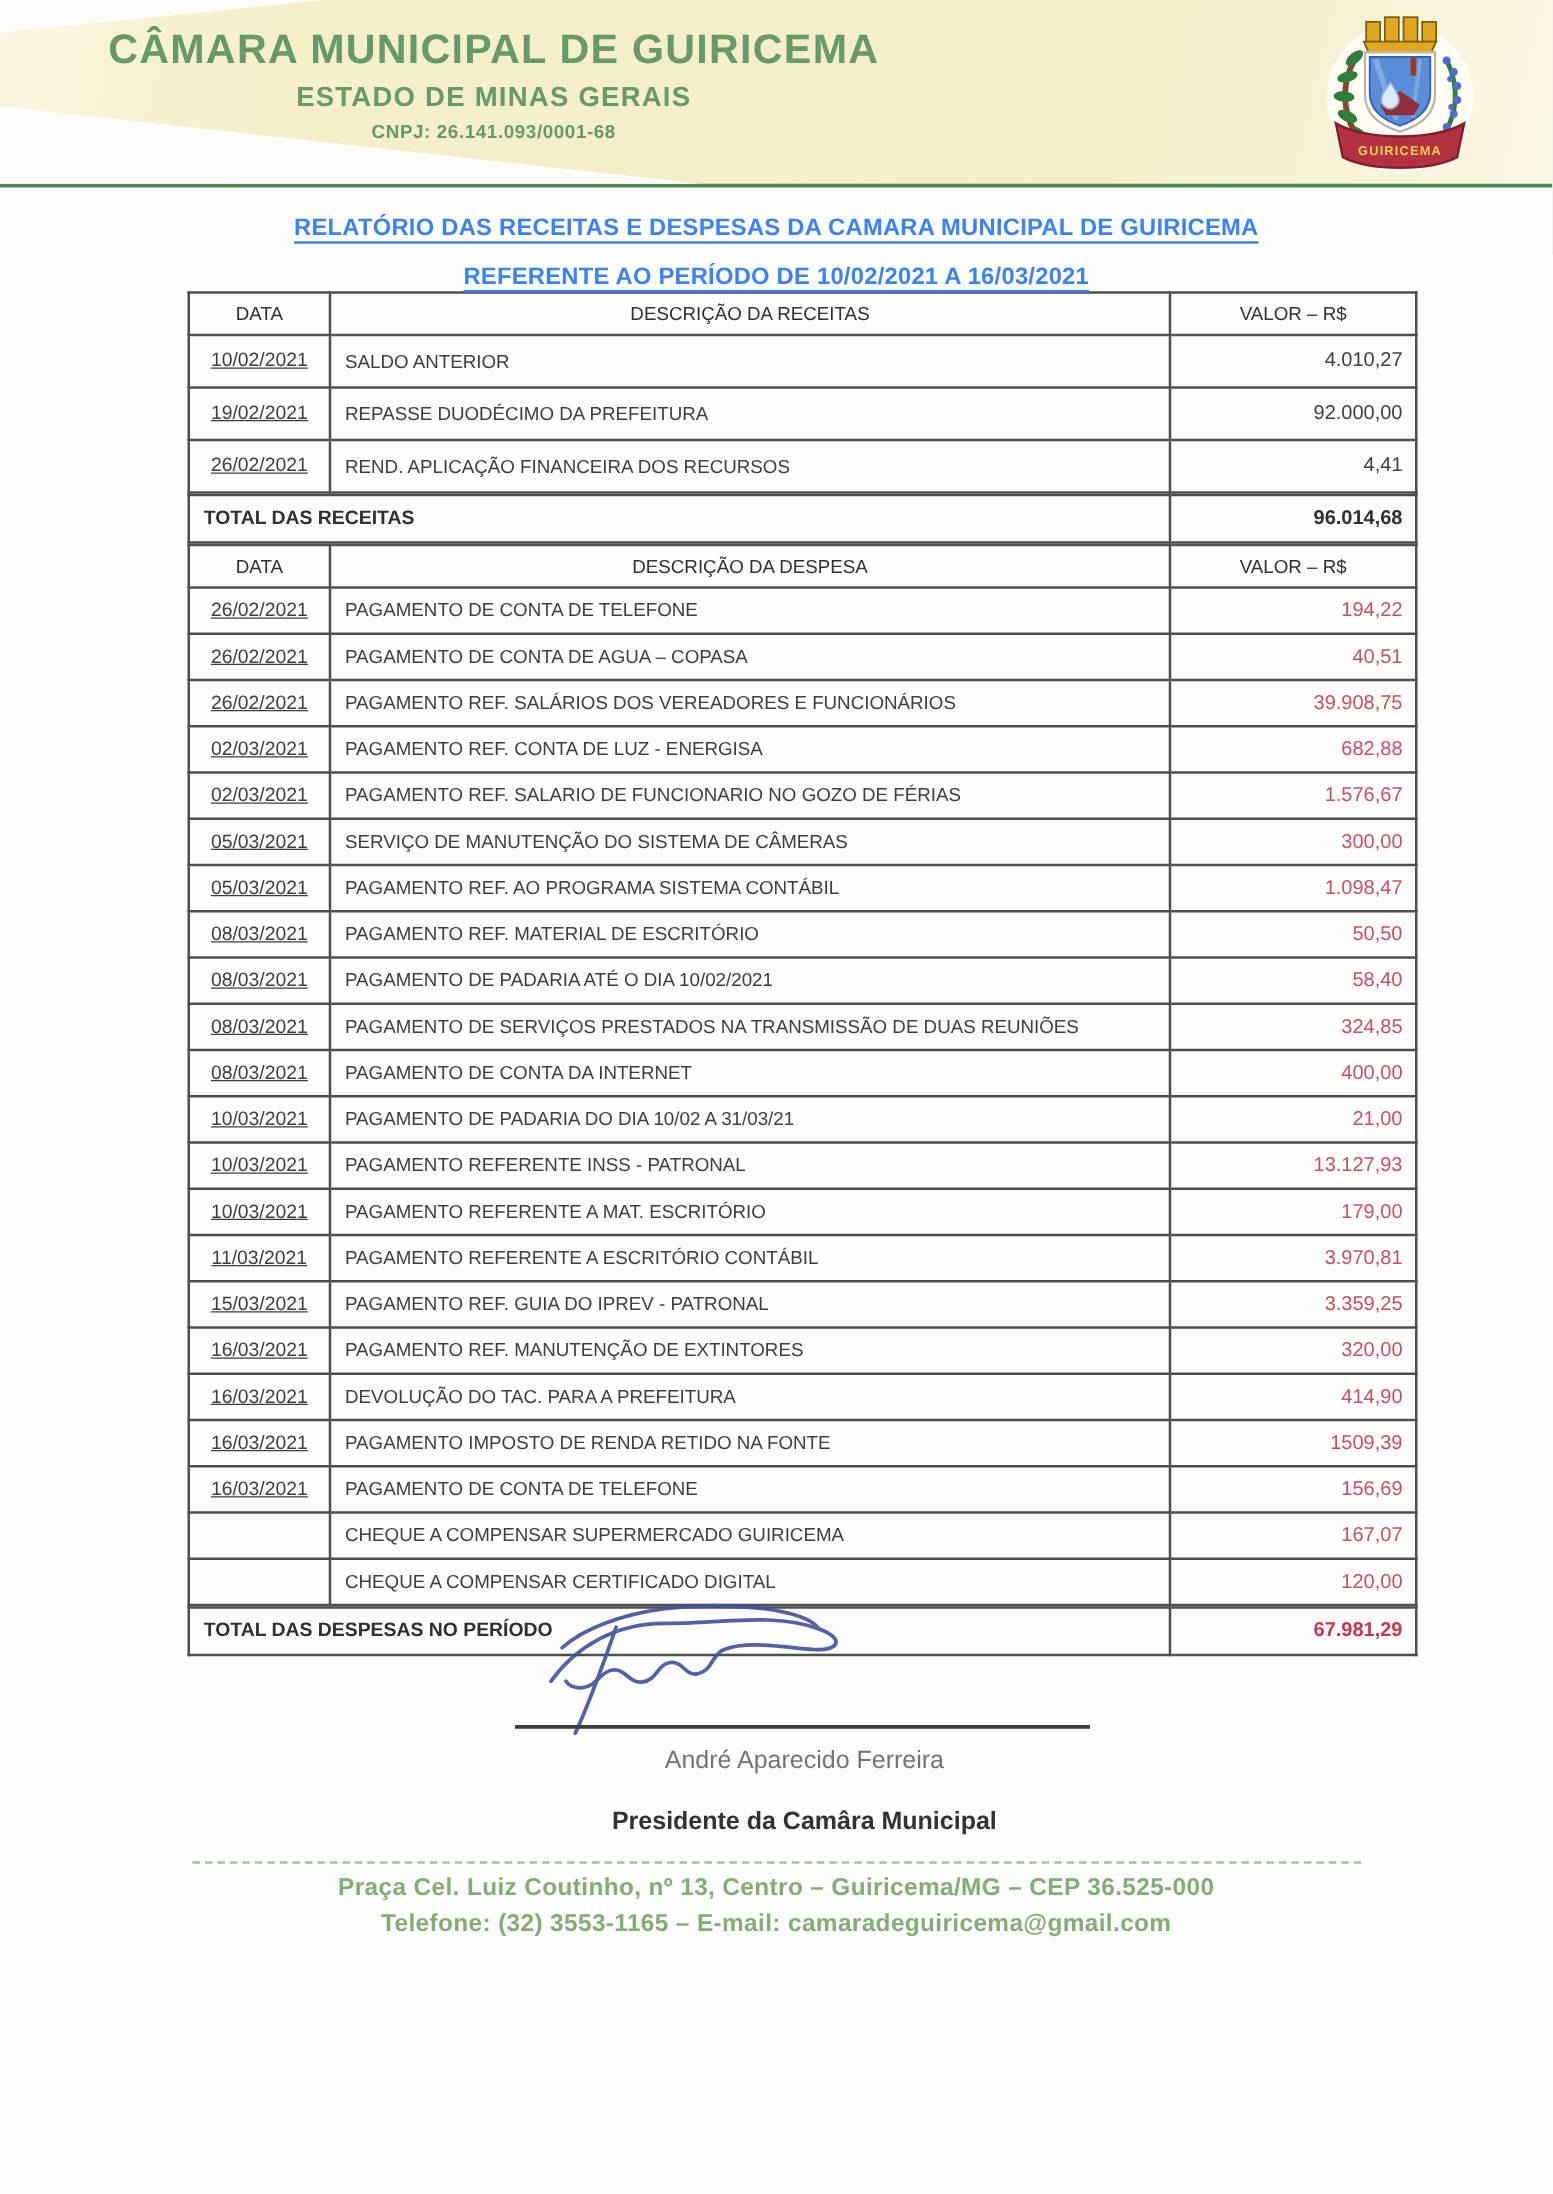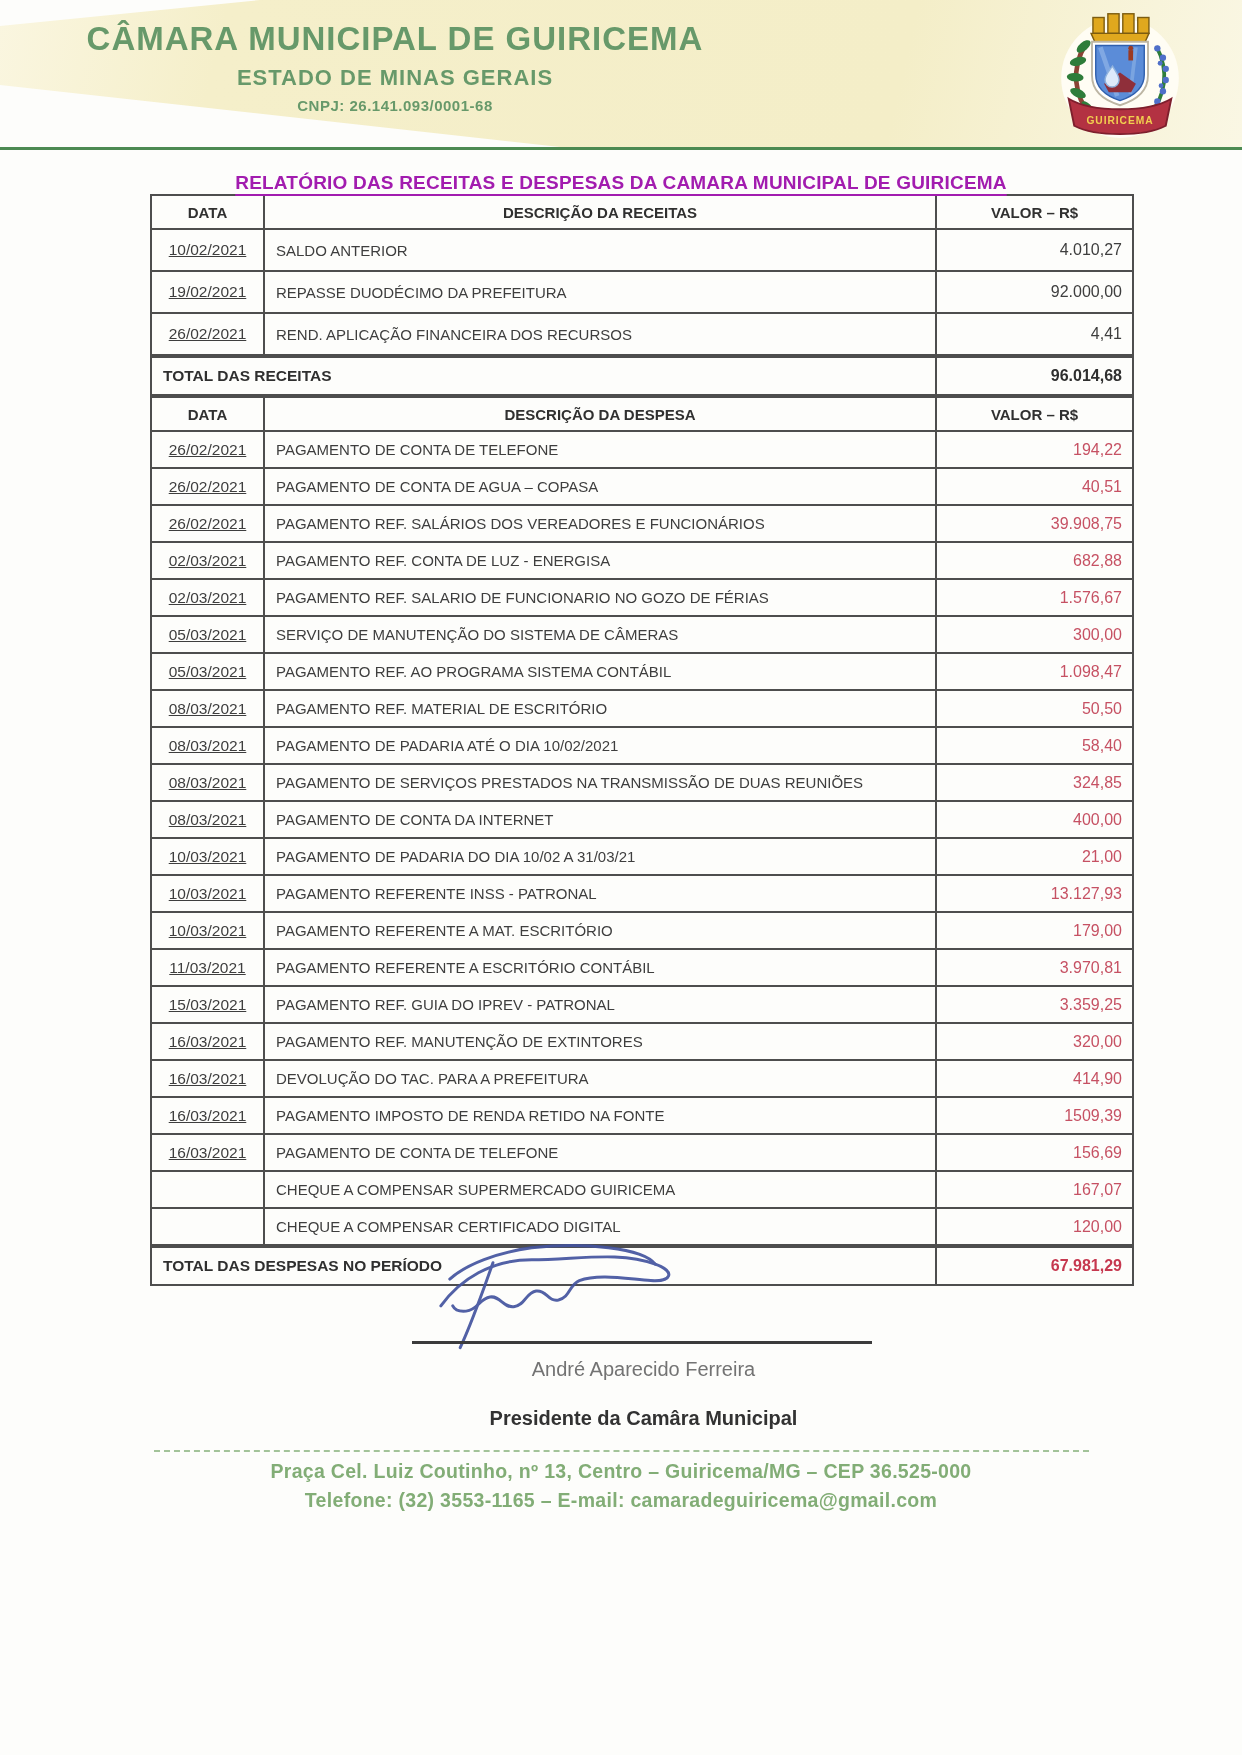--- a/index.html
+++ b/index.html
@@ -20,31 +20,31 @@
   .letterhead::after  { content:""; position:absolute; left:0; top:0; width:0; height:0;
     border-top:26px solid #fdfdfb; border-right:260px solid transparent; }
   .letterhead-text { position:absolute; left:42px; top:20px; width:706px; text-align:center; z-index:2; }
   .org-name  { font-size:33px; font-weight:bold; letter-spacing:1px; color:#67996a; }
   .org-state { font-size:22px; font-weight:bold; letter-spacing:1px; margin-top:7px; color:#67996a; }
   .org-cnpj  { font-size:15px; font-weight:bold; letter-spacing:.5px; margin-top:6px; color:#67996a; }
   .coat { position:absolute; right:52px; top:2px; width:140px; height:143px; z-index:2; }
 
   
   .report-title, .report-period {
-    margin:22px 40px 0; text-align:center; font-size:19px; font-weight:bold; color:#a21caf;
+    margin:22px 40px 0; text-align:center; font-size:19px; font-weight:bold; color:#3b82f6;
     text-decoration:underline; text-decoration-thickness:2px; text-underline-offset:5px;
     letter-spacing:.2px;
   }
   .report-period { margin-top:17px; }
 
   
   table.tbl { border-collapse:collapse; table-layout:fixed; width:982px; margin:0 0 0 150px; }
   table.tbl th, table.tbl td { border:2px solid #4e4e4e; overflow:hidden; white-space:nowrap; }
   col.c1 { width:113px; } col.c2 { width:672px; } col.c3 { width:197px; }
-  th { font-size:15px; font-weight:bold; color:#303030; height:30px; }
+  th { font-size:15px; font-weight:normal; color:#303030; height:30px; }
   td.cell-date { text-align:center; font-size:15.5px;text-decoration:underline; }
   td.cell-desc { padding:0 11px; font-size:15px; }
   td.cell-val  { text-align:right; padding:0 10px; font-size:16px; }
   .receitas { margin-top:24px; }
   .receitas td { height:38px; }
   .despesas { margin-top:16px; }
   .despesas td { height:33px; }
   .despesas td.cell-val { color:#c65163; }
   .ttl { margin-top:14px; }
   .ttl td { height:36px; }
@@ -134,20 +134,21 @@
 
         <g>
           <path d="M20,102 C45,117 105,117 130,102 L124,131 C101,143 49,143 26,131 Z" fill="#b33242" stroke="#7e1f2d" stroke-width="2"></path>
           <text x="75" y="129" text-anchor="middle" font-size="11" font-weight="bold" fill="#f2cf4f" letter-spacing="1">GUIRICEMA</text>
         </g>
       </svg>
     </div>
   </header>
 
   <div class="report-title">RELATÓRIO DAS RECEITAS E DESPESAS DA CAMARA MUNICIPAL DE GUIRICEMA</div>
+  <div class="report-period">REFERENTE AO PERÍODO DE 10/02/2021 A 16/03/2021</div>
 
   <table class="tbl receitas">
     <colgroup>
         <col class="c1">
         <col class="c2">
         <col class="c3">
       </colgroup>
     <thead>
       <tr>
         <th>DATA</th>

